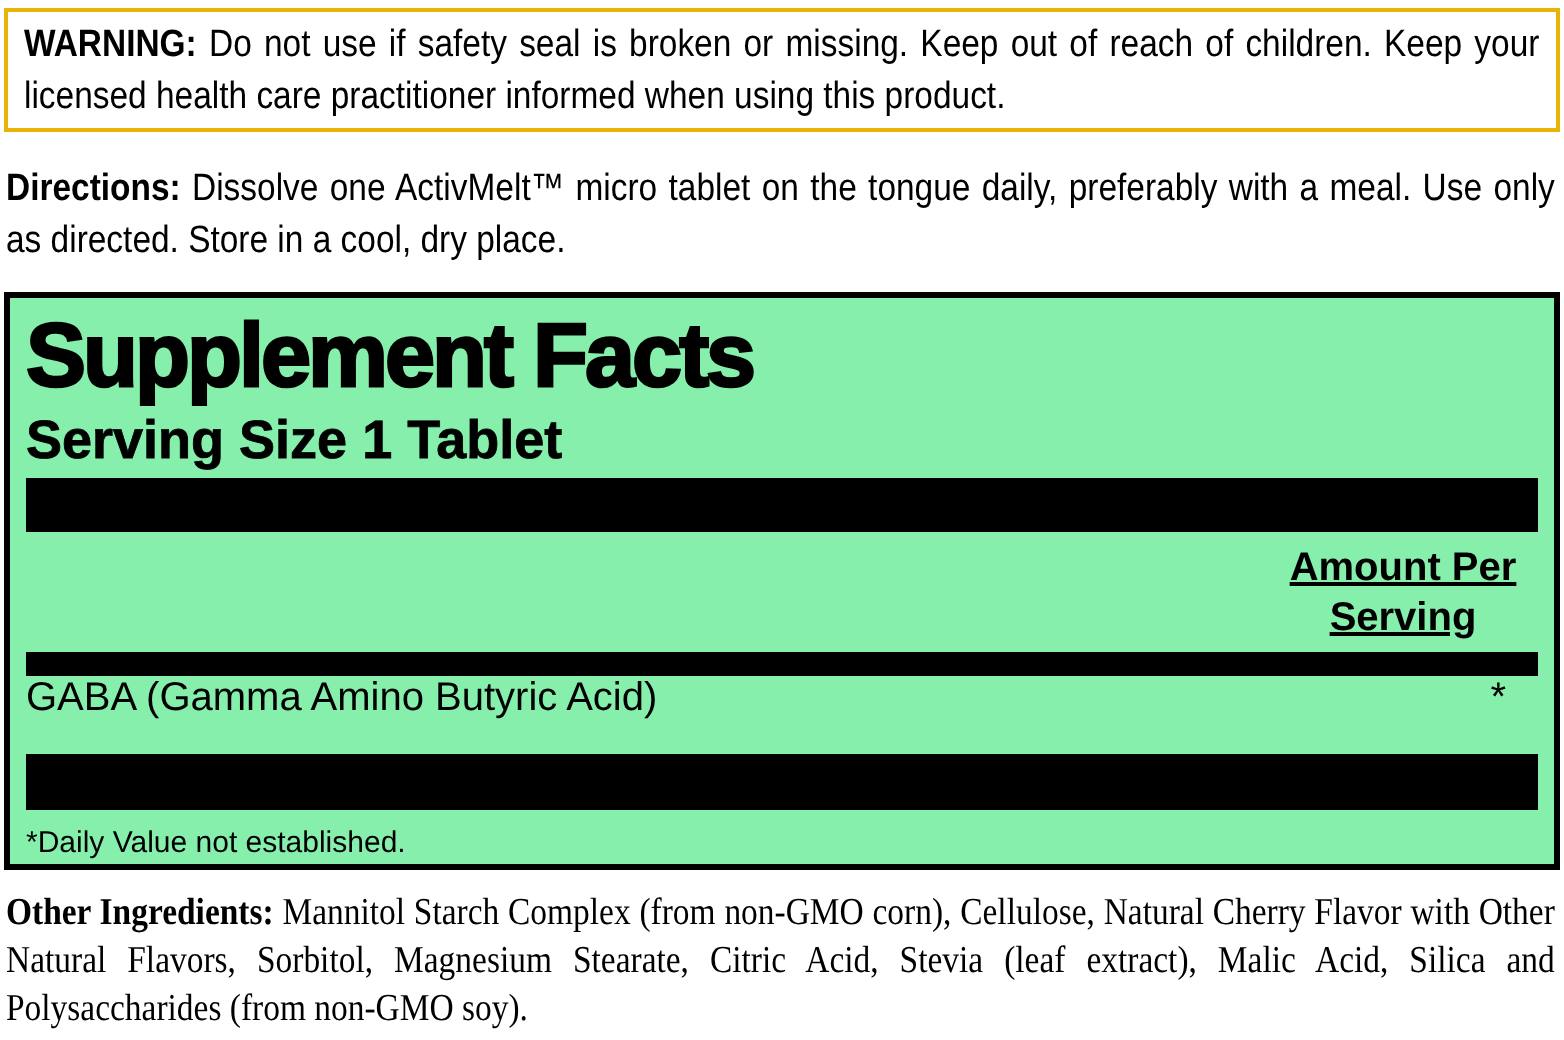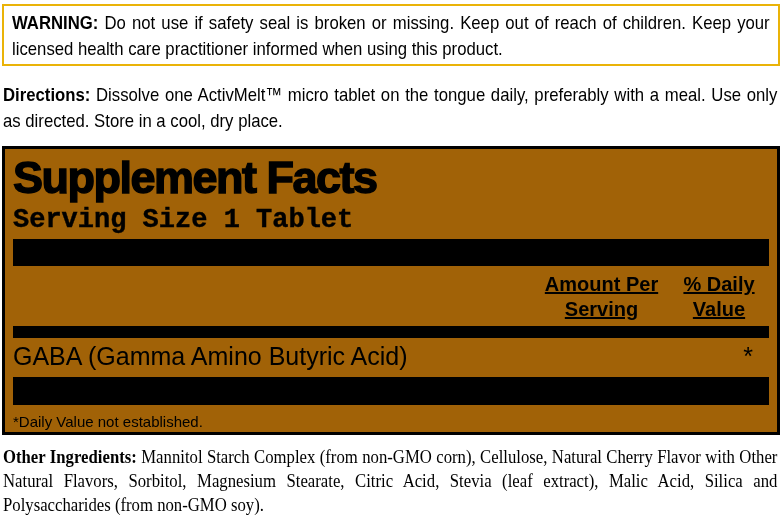--- a/index.html
+++ b/index.html
@@ -31,64 +31,63 @@
 
   .directions { margin: 16px 0 0 3px; height: 54px; overflow: hidden; }
   .directions .cond { width: 880px; line-height: 26px; }
 
   
   .panel {
     margin: 10px 2px 0 2px;
     border: 3px solid #000;
     height: 289px;
     overflow: hidden;
-    background: #a16207;
+    background: #86efac;
   }
   .sf-title {
     font-size: 45px;
     line-height: 50px;
     font-weight: bold;
     letter-spacing: -1.5px;
     -webkit-text-stroke: 1.4px #000;
     padding-left: 8px;
     margin-top: 4px;
     white-space: nowrap;
   }
   .sf-serving {
     font-size: 27px;
     line-height: 30px;
     font-weight: bold;
     -webkit-text-stroke: 0.4px #000;
     padding-left: 8px;
     margin-top: 2px;
-    font-family: Liberation Mono, monospace;
   }
   .bar { background: #000; margin-left: 8px; margin-right: 8px; }
   .bar-thick-1 { height: 27px; margin-top: 4px; }
   .bar-thin   { height: 12px; margin-top: 4px; }
   .bar-thick-2 { height: 28px; margin-top: 6px; }
 
   .sf-header-row {
     display: flex;
     margin: 6px 8px 0 8px;
     font-weight: bold;
     font-size: 20px;
     line-height: 25px;
     text-decoration: underline;
   }
   .sf-header-row .spacer { flex: 1; }
   .col-amount { width: 135px; text-align: center; }
   .col-dv { width: 100px; text-align: center; }
 
   .sf-row {
     display: flex;
-    align-items: flex-end;
+    align-items: flex-start;
     margin: 0 8px;
     height: 33px;
-    font-size: 25px;
+    font-size: 20px;
   }
   .sf-row .row-name { flex: 1; }
   .sf-row .col-dv { text-align: right; padding-right: 16px; }
 
   .sf-footnote {
     font-size: 15px;
     line-height: 24px;
     padding: 5px 0 0 8px;
   }
 
@@ -108,21 +107,20 @@
 
 <div class="panel">
   <div class="sf-title">Supplement Facts</div>
   <div class="sf-serving">Serving Size 1 Tablet</div>
 
   <div class="bar bar-thick-1"></div>
 
   <div class="sf-header-row">
     <div class="spacer"></div>
     <div class="col-amount">Amount Per Serving</div>
-    <div class="col-dv">% Daily Value</div>
   </div>
 
   <div class="bar bar-thin"></div>
 
   <div class="sf-row">
     <div class="row-name">GABA (Gamma Amino Butyric Acid)</div>
     <div class="col-dv">*</div>
   </div>
 
   <div class="bar bar-thick-2"></div>

